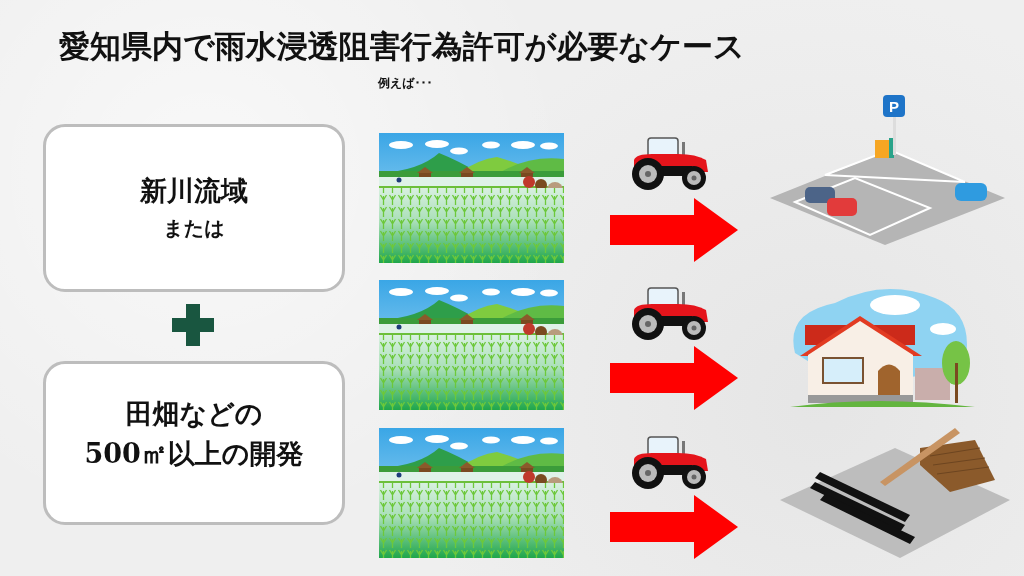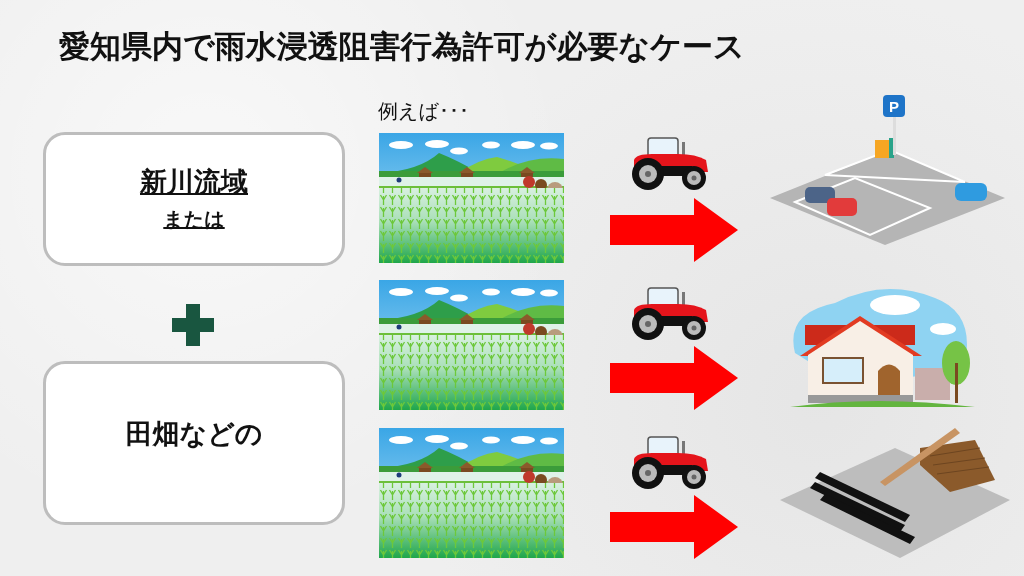--- a/index.html
+++ b/index.html
@@ -12,30 +12,30 @@
       radial-gradient(circle at 80% 70%, rgba(220,220,220,0.5) 0, rgba(220,220,220,0) 45%);
     font-family: "DejaVu Serif", "Liberation Serif", serif;
     color: #111;
   }
   .title {
     position: absolute; left: 59px; top: 24px;
     font-size: 31px; font-weight: bold; letter-spacing: 0px;
     white-space: nowrap; line-height: 44px;
   }
   .example-label {
-    position: absolute; left: 378px; top: 98px;
-    font-size: 20px; font-weight: normal; line-height: 26px;
+    position: absolute; left: 378px; top: 70px;
+    font-size: 12px; font-weight: bold; line-height: 26px;
   }
   .cond-box {
     position: absolute; left: 43px; width: 302px;
     background: #fff; border: 3px solid #bdbdbd; border-radius: 22px;
     display: flex; flex-direction: column; align-items: center; justify-content: center;
     text-align: center; font-weight: bold;
   }
-  .box1 { top: 132px; height: 134px; text-decoration: underline; }
+  .box1 { top: 124px; height: 168px; }
   .box2 { top: 361px; height: 164px; padding-bottom: 18px; }
   .line-lg { font-size: 27px; line-height: 40px; }
   .line-sm { font-size: 20px; line-height: 34px; }
   .plus {
     position: absolute; left: 172px; top: 304px; width: 42px; height: 42px;
   }
   .plus::before, .plus::after {
     content: ""; position: absolute; background: #195640;
   }
   .plus::before { left: 14px; top: 0; width: 14px; height: 42px; }
@@ -55,20 +55,21 @@
 
 <div class="cond-box box1">
   <div class="line-lg">新川流域</div>
   <div class="line-sm">または</div>
 </div>
 
 <div class="plus"></div>
 
 <div class="cond-box box2">
   <div class="line-lg">田畑などの</div>
+  <div class="line-lg">500㎡以上の開発</div>
 </div>
 
 <div class="example-label">例えば･･･</div>
 
 <svg width="0" height="0" style="position:absolute">
   <defs>
     <linearGradient id="sky" x1="0" y1="0" x2="0" y2="1">
       <stop offset="0" stop-color="#3aa6e6"></stop>
       <stop offset="1" stop-color="#bfe6f7"></stop>
     </linearGradient>

